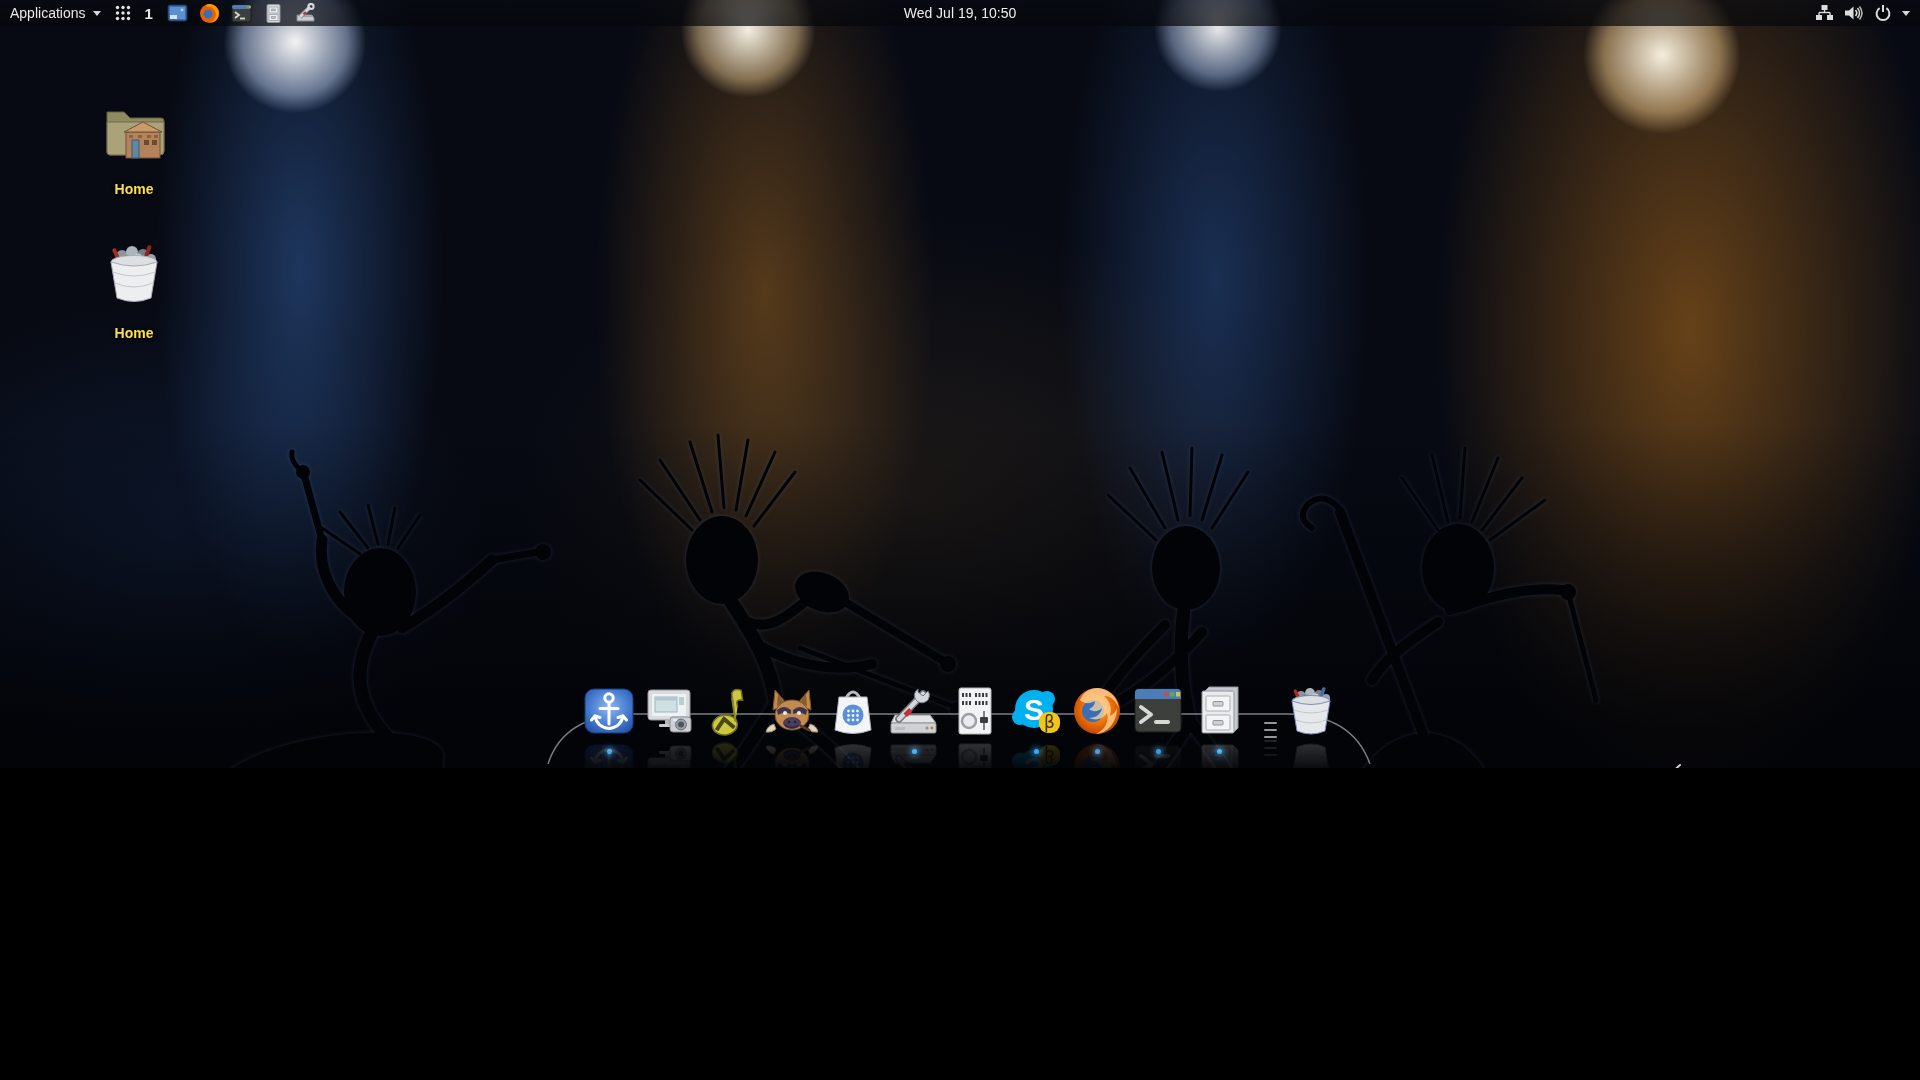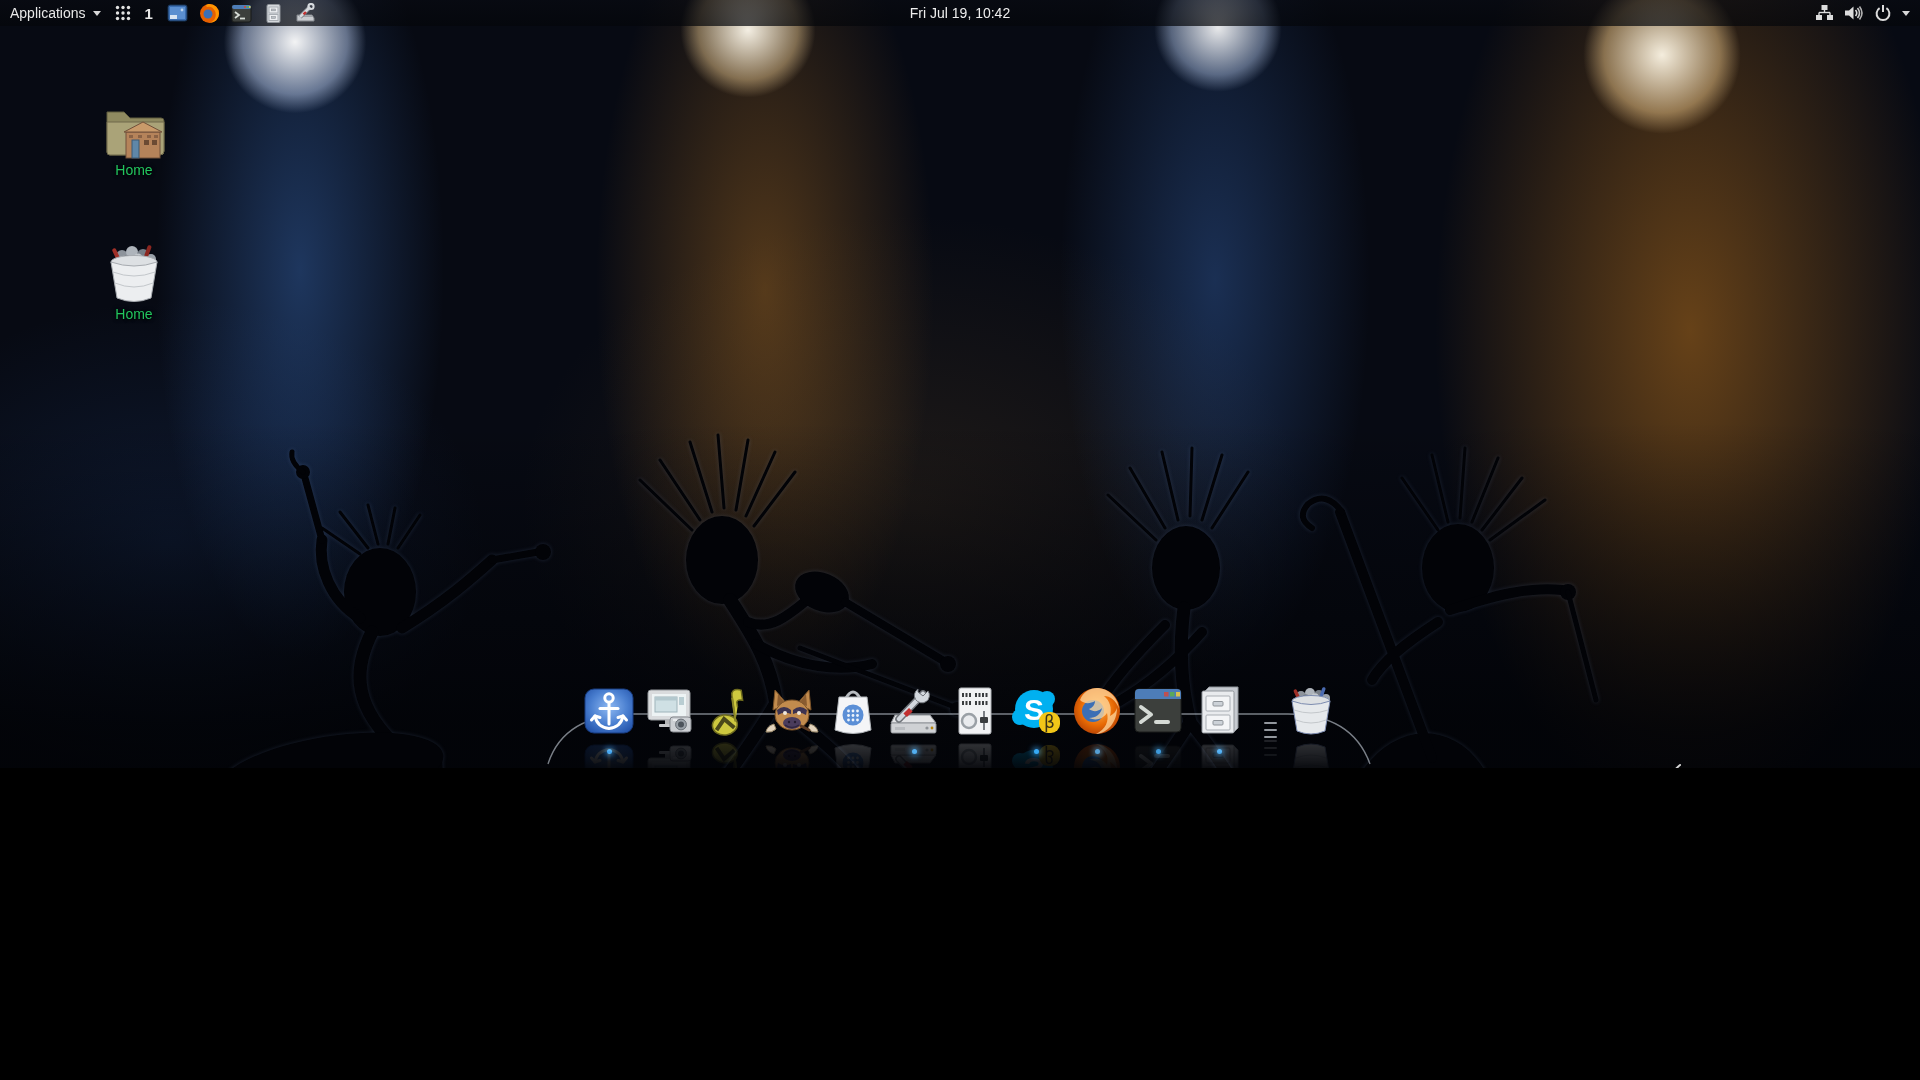--- a/index.html
+++ b/index.html
@@ -37,22 +37,22 @@
   .tasks{display:flex;align-items:center;gap:11px;}
   .tasks svg{display:block;}
   .clock{position:absolute;left:50%;transform:translateX(-50%);font-size:14px;color:#eee;}
   .panel-right{display:flex;align-items:center;gap:10px;}
   .panel-right svg{display:block;}
 
   
   .desk-icon{position:absolute;left:92px;width:84px;text-align:center;cursor:default;}
   .desk-icon.home{top:98px;} .desk-icon.trash{top:242px;}
   .desk-icon .ic{display:block;margin:0 auto;}
-  .desk-icon .lbl{display:block;margin-top:0;color:#22c55e;font-size:14px;
-    text-shadow:0 1px 3px rgba(0,0,0,.95), 0 0 4px rgba(0,0,0,.7);}
+  .desk-icon .lbl{display:block;margin-top:19px;color:#fde047;font-size:14px;
+    text-shadow:0 1px 3px rgba(0,0,0,.95), 0 0 4px rgba(0,0,0,.7);font-weight:bold;}
 
   
   .dock{position:absolute;left:50%;transform:translateX(-50%);bottom:0;width:840px;height:92px;}
   .shelf{position:absolute;inset:0;}
   .dock-row{position:absolute;top:8px;left:50%;transform:translateX(-50%);
     display:flex;align-items:flex-end;gap:7px;height:54px;}
   .dock-item{position:relative;width:54px;height:54px;display:flex;align-items:flex-end;justify-content:center;}
   .dock-item svg{display:block;}
   .dock-item.running::after{content:'';position:absolute;left:50%;bottom:-16px;width:5px;height:5px;
     margin-left:-2.5px;border-radius:50%;background:#3fa9f5;box-shadow:0 0 6px 1px #3fa9f5;}
@@ -226,21 +226,21 @@
           <path d="M2,12 L17,12 L19,15 L19,18 L2,18 Z" fill="#c9ccd0" stroke="#83878c"></path>
           <path d="M4,13.5 L17,13.5" stroke="#9ea2a7" stroke-width="1"></path>
           <path d="M5,14 L15,4" stroke="#7d8187" stroke-width="4.4"></path>
           <path d="M5,14 L15,4" stroke="#d6dade" stroke-width="2.6"></path>
           <circle cx="16" cy="3.5" r="2.6" fill="none" stroke="#d6dade" stroke-width="2"></circle>
           <rect x="8" y="9" width="3.4" height="2.4" transform="rotate(-45 9.7 10.2)" fill="#c23030"></rect>
         </svg>
       </div>
     </div>
 
-    <div class="clock">Fri Jul 19, 10:42</div>
+    <div class="clock">Wed Jul 19, 10:50</div>
 
     <div class="panel-right">
       <svg width="19" height="18" viewBox="0 0 19 18">
         <g fill="#dcdcdc" stroke="#dcdcdc">
           <rect x="7" y="1.5" width="5" height="4"></rect>
           <line x1="9.5" y1="5.5" x2="9.5" y2="8.5" stroke-width="1.4"></line>
           <line x1="4" y1="8.5" x2="15" y2="8.5" stroke-width="1.4"></line>
           <line x1="4" y1="8.5" x2="4" y2="11.5" stroke-width="1.4"></line>
           <line x1="15" y1="8.5" x2="15" y2="11.5" stroke-width="1.4"></line>
           <rect x="1.5" y="11.5" width="5" height="4"></rect>

